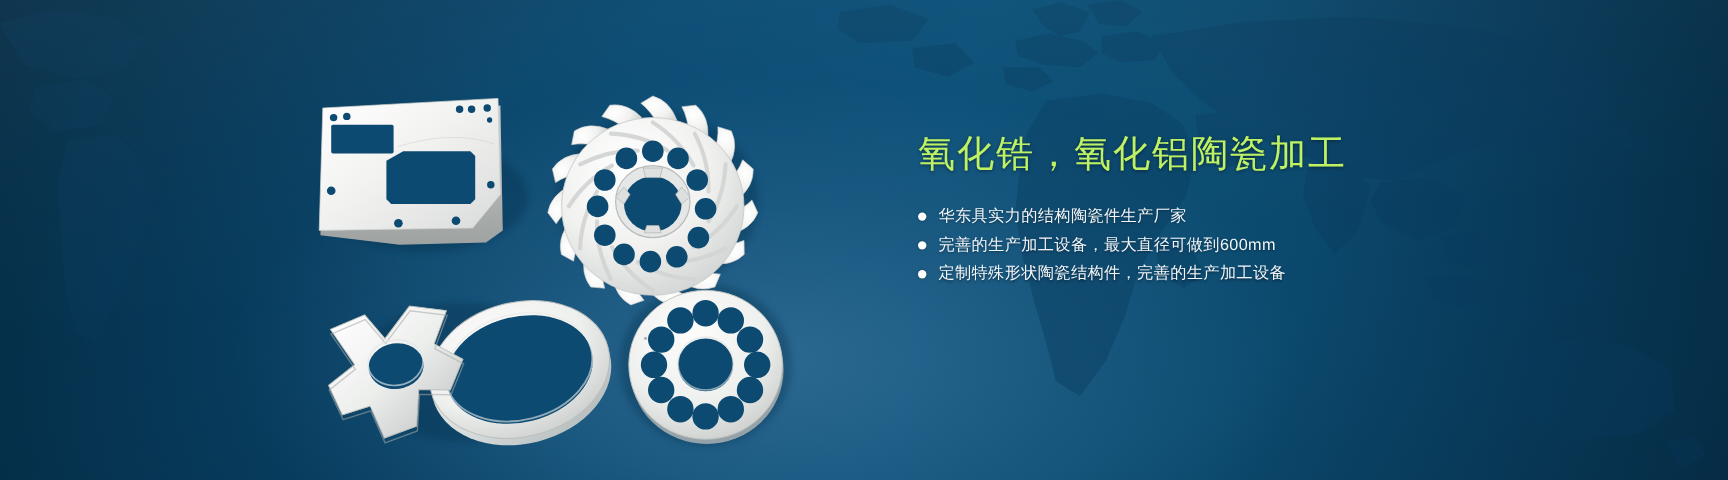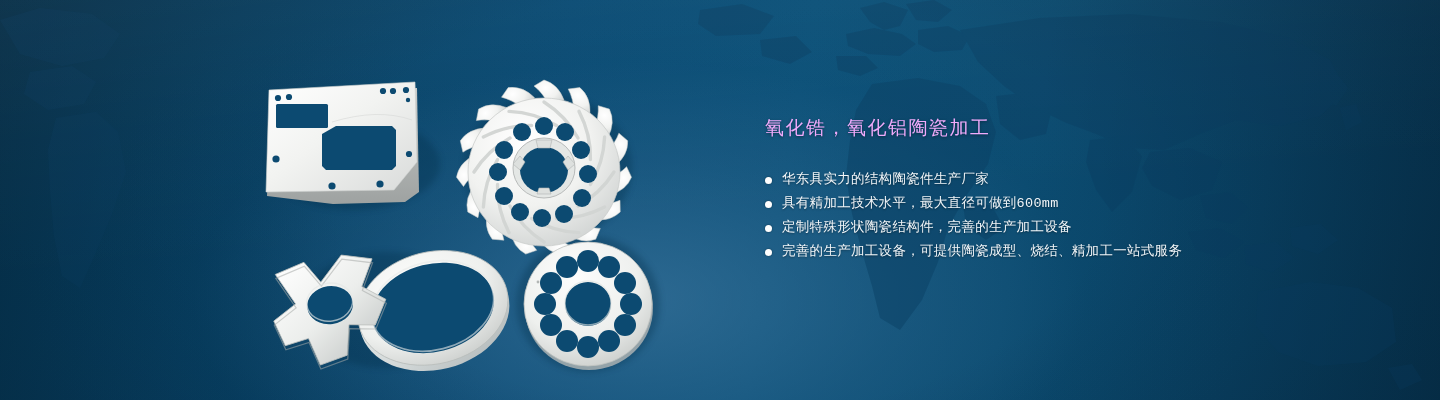--- a/index.html
+++ b/index.html
@@ -72,33 +72,32 @@
   }
 
   
   .copy {
     position: absolute;
     left: 765px;
     top: 108px;
     width: 600px;
   }
   .headline {
-    color: #f0abfc;
-    font-size: 19px;
+    color: #bef264;
+    font-size: 31px;
     line-height: 40px;
     letter-spacing: 1.5px;
     font-weight: 400;
     text-shadow: 0 1px 3px rgba(0,0,0,0.45);
     white-space: nowrap;
   }
   .bullets {
     list-style: none;
     margin: 20px 0 0 0;
     padding: 0;
-    font-family: Liberation Mono, monospace;
   }
   .bullet {
     display: flex;
     align-items: center;
     height: 24px;
     margin: 0 0 0px 0;
   }
   .dot {
     flex: 0 0 auto;
     width: 7px;
@@ -352,26 +351,22 @@
   <div class="copy">
     <div class="headline">氧化锆，氧化铝陶瓷加工</div>
 
     <ul class="bullets">
       <li class="bullet">
         <span class="dot"></span>
         <span class="bullet-text">华东具实力的结构陶瓷件生产厂家</span>
       </li>
       <li class="bullet">
         <span class="dot"></span>
-        <span class="bullet-text">具有精加工技术水平，最大直径可做到600mm</span>
+        <span class="bullet-text">完善的生产加工设备，最大直径可做到600mm</span>
       </li>
       <li class="bullet">
         <span class="dot"></span>
         <span class="bullet-text">定制特殊形状陶瓷结构件，完善的生产加工设备</span>
       </li>
-      <li class="bullet">
-        <span class="dot"></span>
-        <span class="bullet-text">完善的生产加工设备，可提供陶瓷成型、烧结、精加工一站式服务</span>
-      </li>
     </ul>
   </div>
 
 </div>
 
 </body></html>

